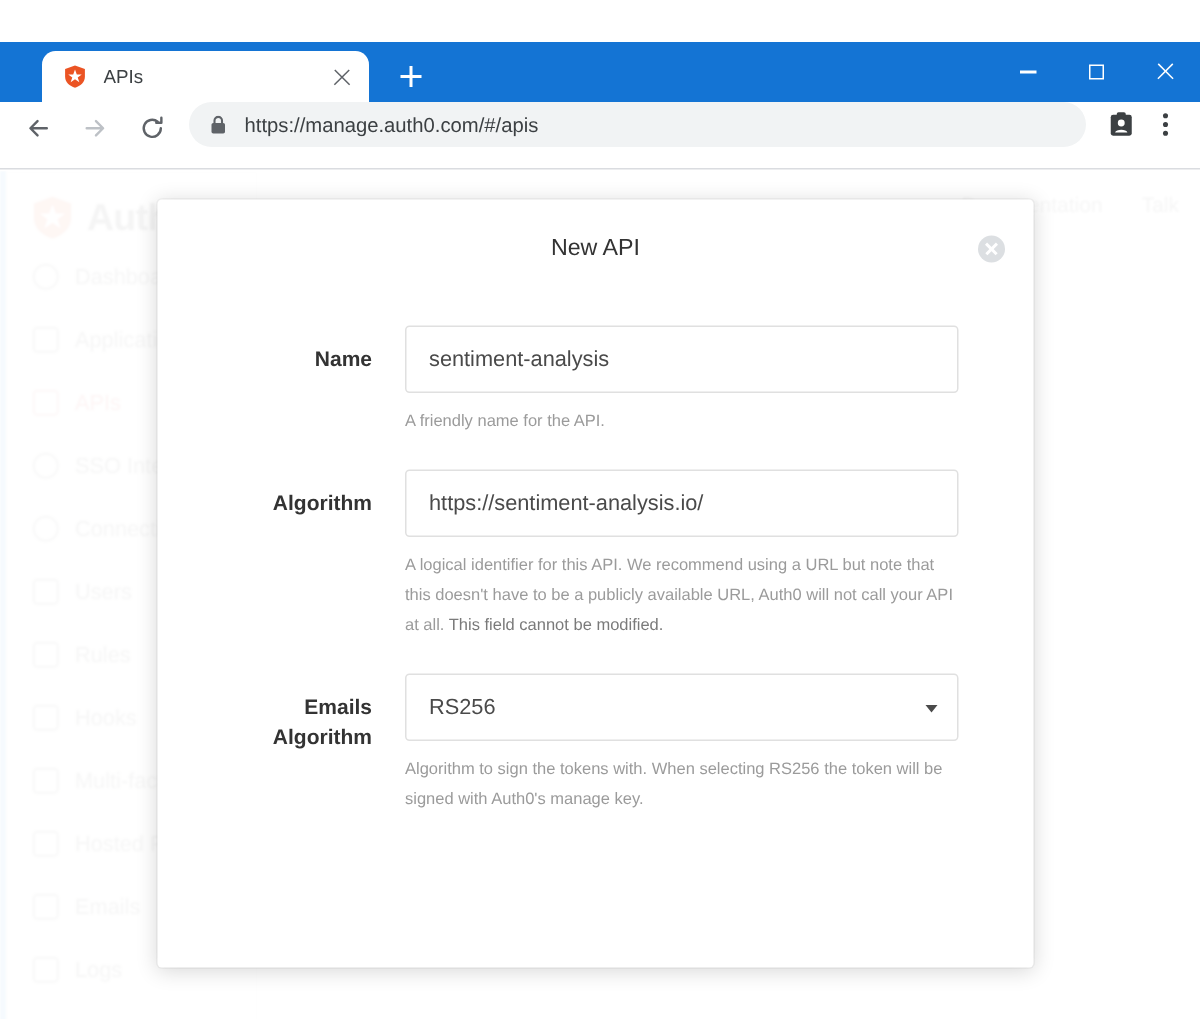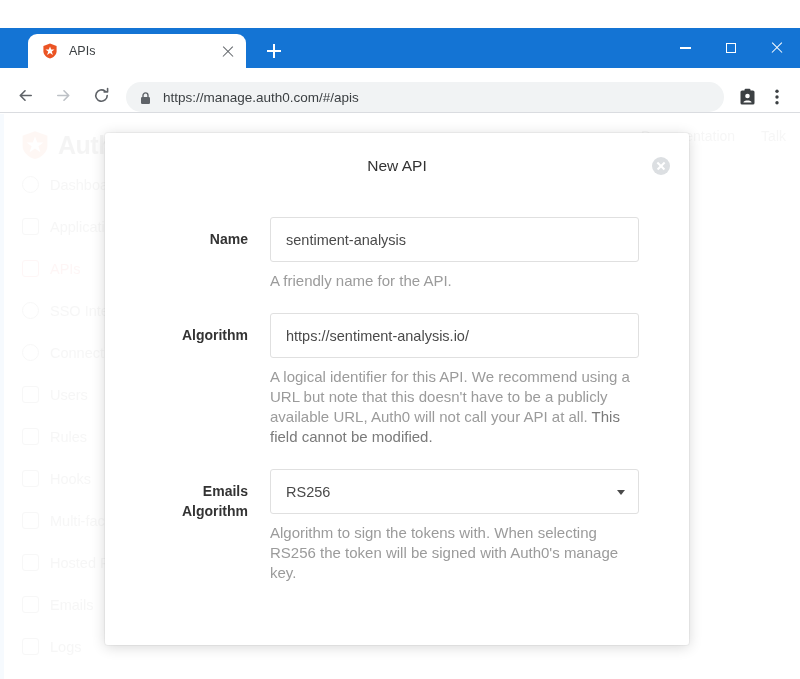--- a/index.html
+++ b/index.html
@@ -66,21 +66,21 @@
   .ico-min { width:11px; height:1.3px; background:#fff; }
   .ico-max { width:10px; height:10px; border:1.3px solid #fff; }
   .ico-cls { width:12px; height:12px; }
   .ico-cls::before, .ico-cls::after {
     content:""; position:absolute; left:-1px; top:5.2px; width:14px; height:1.3px; background:#fff;
   }
   .ico-cls::before { transform:rotate(45deg); }
   .ico-cls::after  { transform:rotate(-45deg); }
 
   .toolbar {
-    height: 45px; background:#fff; display:flex; align-items:flex-end;
+    height: 45px; background:#fff; display:flex; align-items:flex-start;
     padding: 0 8px 0 6px; border-bottom:1px solid #dadce0;
   }
   .navbtn {
     width:34px; height:34px; margin:0 2px; display:flex; align-items:center;
     justify-content:center; cursor:pointer; border-radius:50%;
   }
   .navbtn svg { display:block; }
   .omnibox {
     flex:1; height:30px; background:#f1f3f4; border-radius:16px;
     display:flex; align-items:center; padding: 0 14px; margin: 0 8px 0 6px;
@@ -182,21 +182,21 @@
     border-radius:3px; background:#fff; padding: 0 30px 0 15px;
     font-size:14.5px; color:#4a4a4a; display:flex; align-items:center;
     cursor:pointer;
   }
   .caret {
     position:absolute; right:13px; top:50%; margin-top:-2px;
     width:0; height:0; border-left:4.5px solid transparent;
     border-right:4.5px solid transparent; border-top:5.5px solid #4a4a4a;
   }
   .hint {
-    margin-top:9px; font-size:15px; line-height:20px; color:#9b9b9b;
+    margin-top:9px; font-size:11px; line-height:20px; color:#9b9b9b;
   }
   .hint b { color:#7a7a7a; font-weight:normal; }
 
   .modal-foot {
     flex:0 0 71px; border-top:1px solid #eeeeee;
     display:flex; align-items:center; justify-content:center;
   }
   .btn-create {
     background:#46c6f2; color:#fff; border:none; border-radius:3px;
     padding: 13px 26px; font-size:13px; letter-spacing:1.3px;

